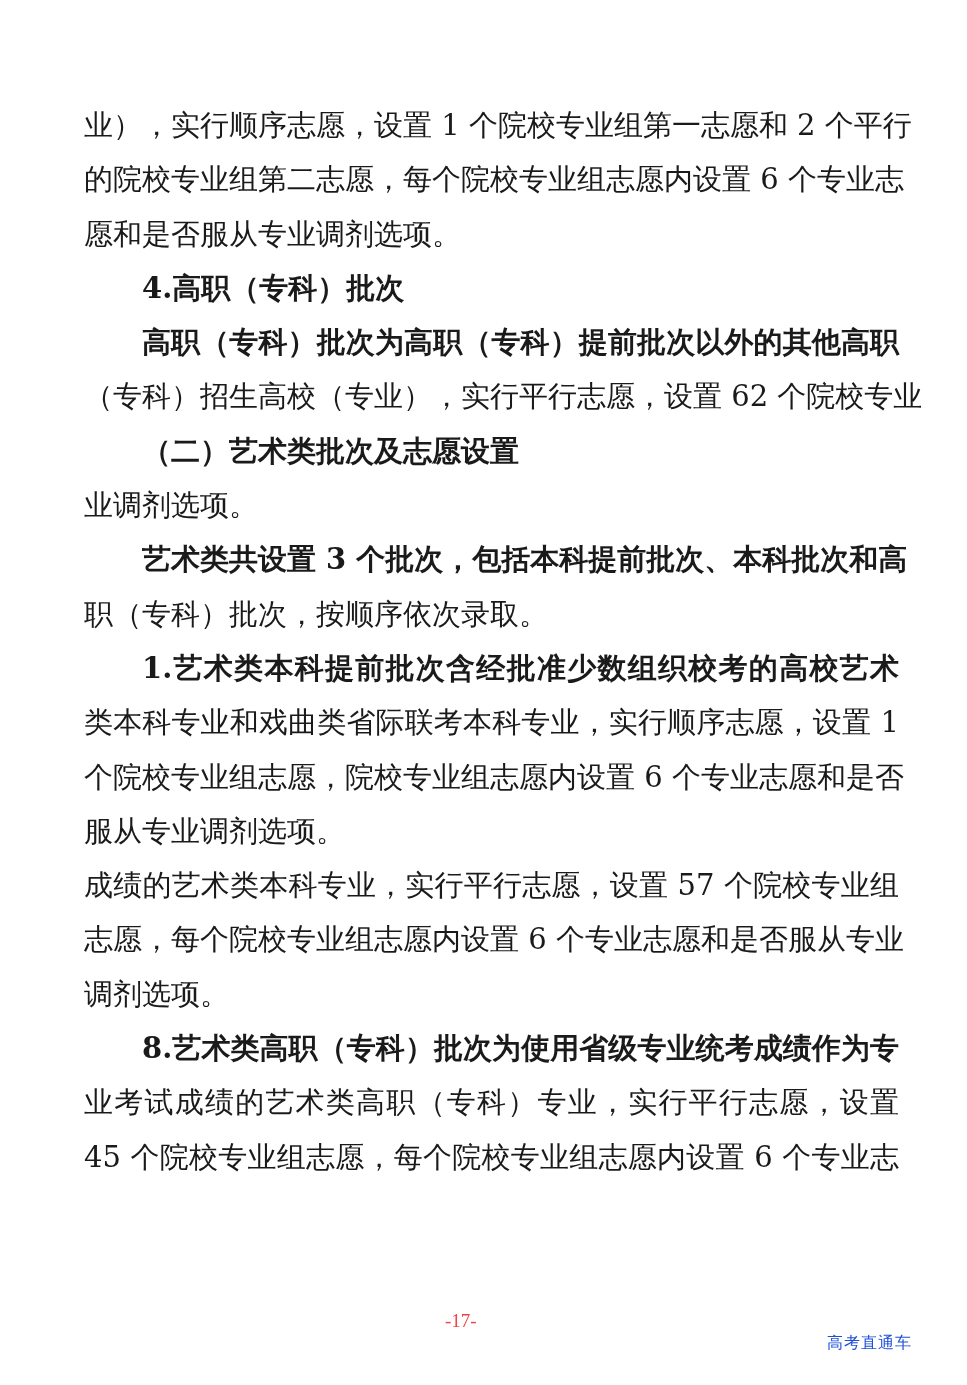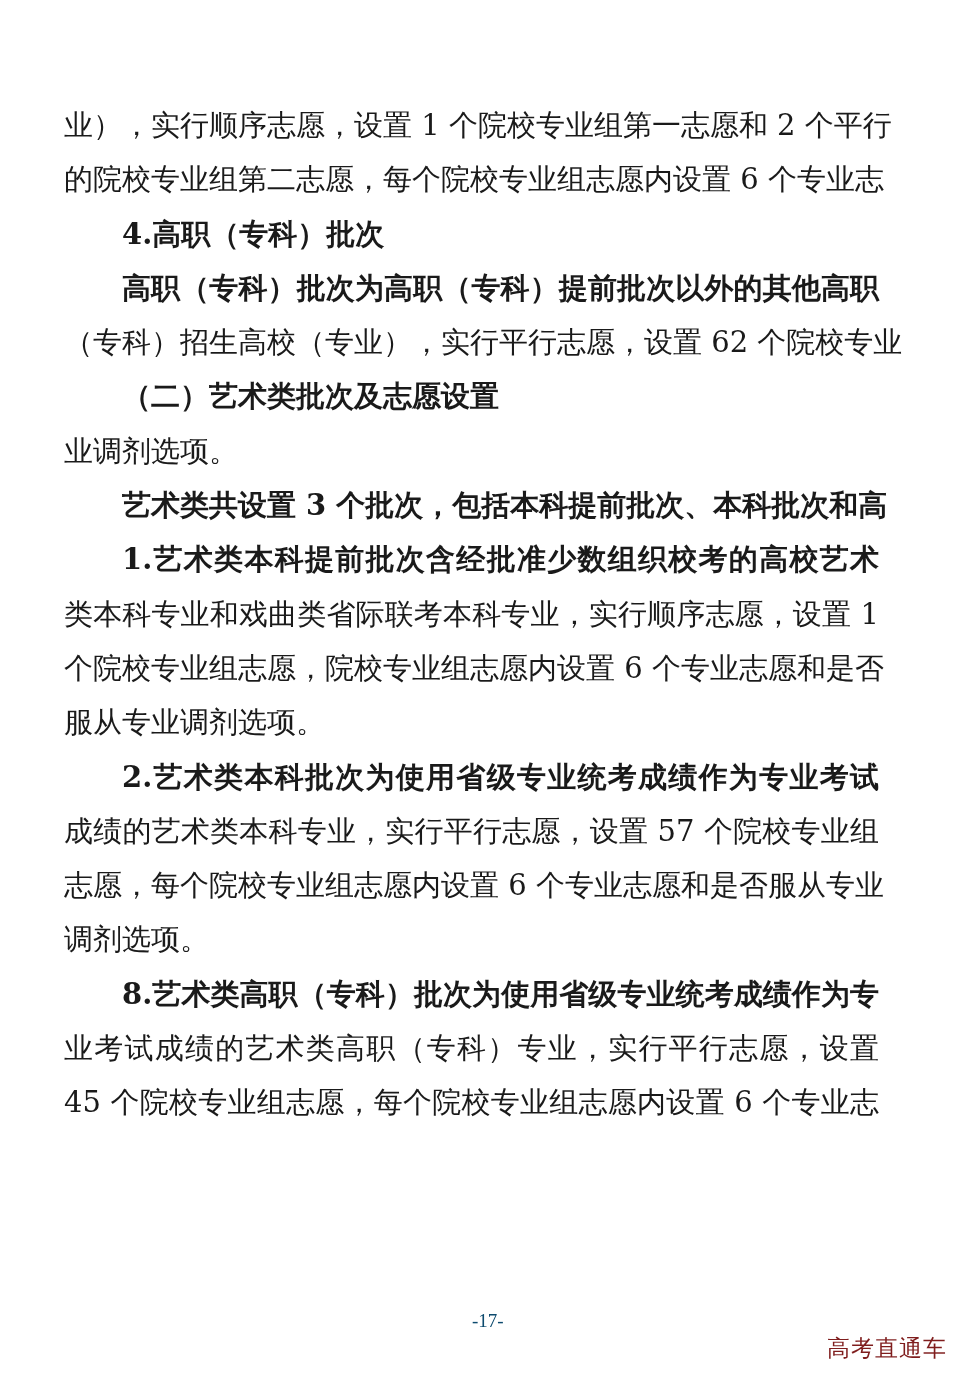--- a/index.html
+++ b/index.html
@@ -10,21 +10,21 @@
     body {
       width: 967px;
       height: 1385px;
       position: relative;
       overflow: hidden;
       font-family: "DejaVu Serif", "Liberation Serif", serif;
       color: #1a1a1a;
     }
     .page {
       position: absolute;
-      left: 64px;
+      left: 84px;
       top: 98px;
       width: 815px;
     }
     .line {
       height: 54.3px;
       line-height: 54.3px;
       font-size: 29px;
       white-space: nowrap;
       text-align: justify;
       text-align-last: justify;
@@ -33,53 +33,54 @@
     }
     .line.last {
       text-align-last: left;
     }
     .line.indent {
       padding-left: 58px;
       font-weight: bold;
     }
     .page-number {
       position: absolute;
-      left: 472px;
+      left: 445px;
       top: 1310px;
       font-size: 19px;
-      color: #0c4a6e;
+      color: #ef4444;
       font-family: "Liberation Serif", serif;
     }
     .watermark {
       position: absolute;
       left: 827px;
       top: 1333px;
-      font-size: 23px;
-      color: #7f1d1d;
+      font-size: 16px;
+      color: #1d4ed8;
       font-family: "DejaVu Sans", sans-serif;
       letter-spacing: 1px;
     }
   </style>
 </head>
 <body>
 
 <div class="page">
   <div class="line">业），实行顺序志愿，设置 1 个院校专业组第一志愿和 2 个平行</div>
   <div class="line">的院校专业组第二志愿，每个院校专业组志愿内设置 6 个专业志</div>
+  <div class="line last">愿和是否服从专业调剂选项。</div>
   <div class="line indent last">4.高职（专科）批次</div>
   <div class="line indent">高职（专科）批次为高职（专科）提前批次以外的其他高职</div>
   <div class="line">（专科）招生高校（专业），实行平行志愿，设置 62 个院校专业</div>
   <div class="line indent last">（二）艺术类批次及志愿设置</div>
   <div class="line last">业调剂选项。</div>
   <div class="line indent">艺术类共设置 3 个批次，包括本科提前批次、本科批次和高</div>
+  <div class="line last">职（专科）批次，按顺序依次录取。</div>
   <div class="line indent">1.艺术类本科提前批次含经批准少数组织校考的高校艺术</div>
   <div class="line">类本科专业和戏曲类省际联考本科专业，实行顺序志愿，设置 1</div>
   <div class="line">个院校专业组志愿，院校专业组志愿内设置 6 个专业志愿和是否</div>
   <div class="line last">服从专业调剂选项。</div>
-  <div class="line indent">2.艺术类本科批次为使用省级专业统考成绩作为专业考试</div>
   <div class="line">成绩的艺术类本科专业，实行平行志愿，设置 57 个院校专业组</div>
   <div class="line">志愿，每个院校专业组志愿内设置 6 个专业志愿和是否服从专业</div>
   <div class="line last">调剂选项。</div>
   <div class="line indent">8.艺术类高职（专科）批次为使用省级专业统考成绩作为专</div>
   <div class="line">业考试成绩的艺术类高职（专科）专业，实行平行志愿，设置</div>
   <div class="line">45 个院校专业组志愿，每个院校专业组志愿内设置 6 个专业志</div>
 </div>
 
 <div class="page-number">-17-</div>
 <div class="watermark">高考直通车</div>

